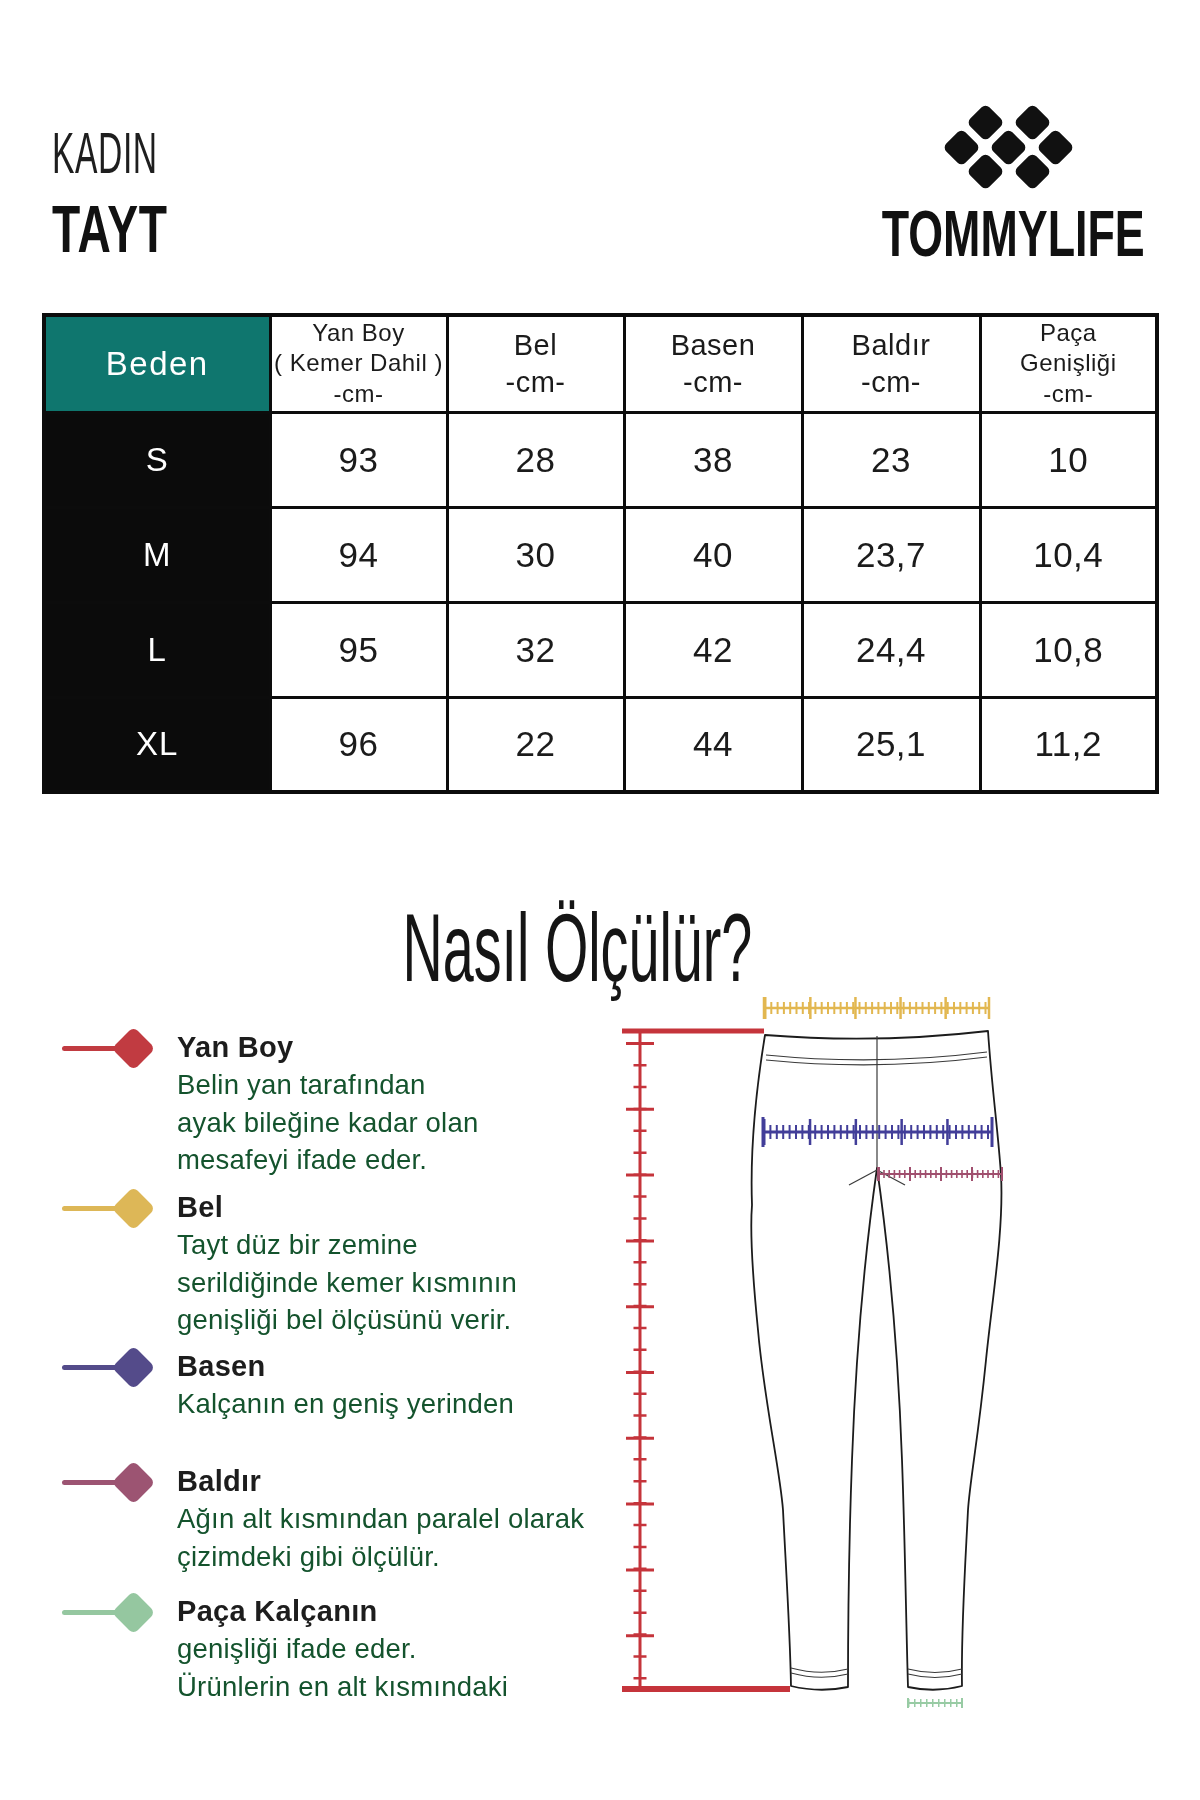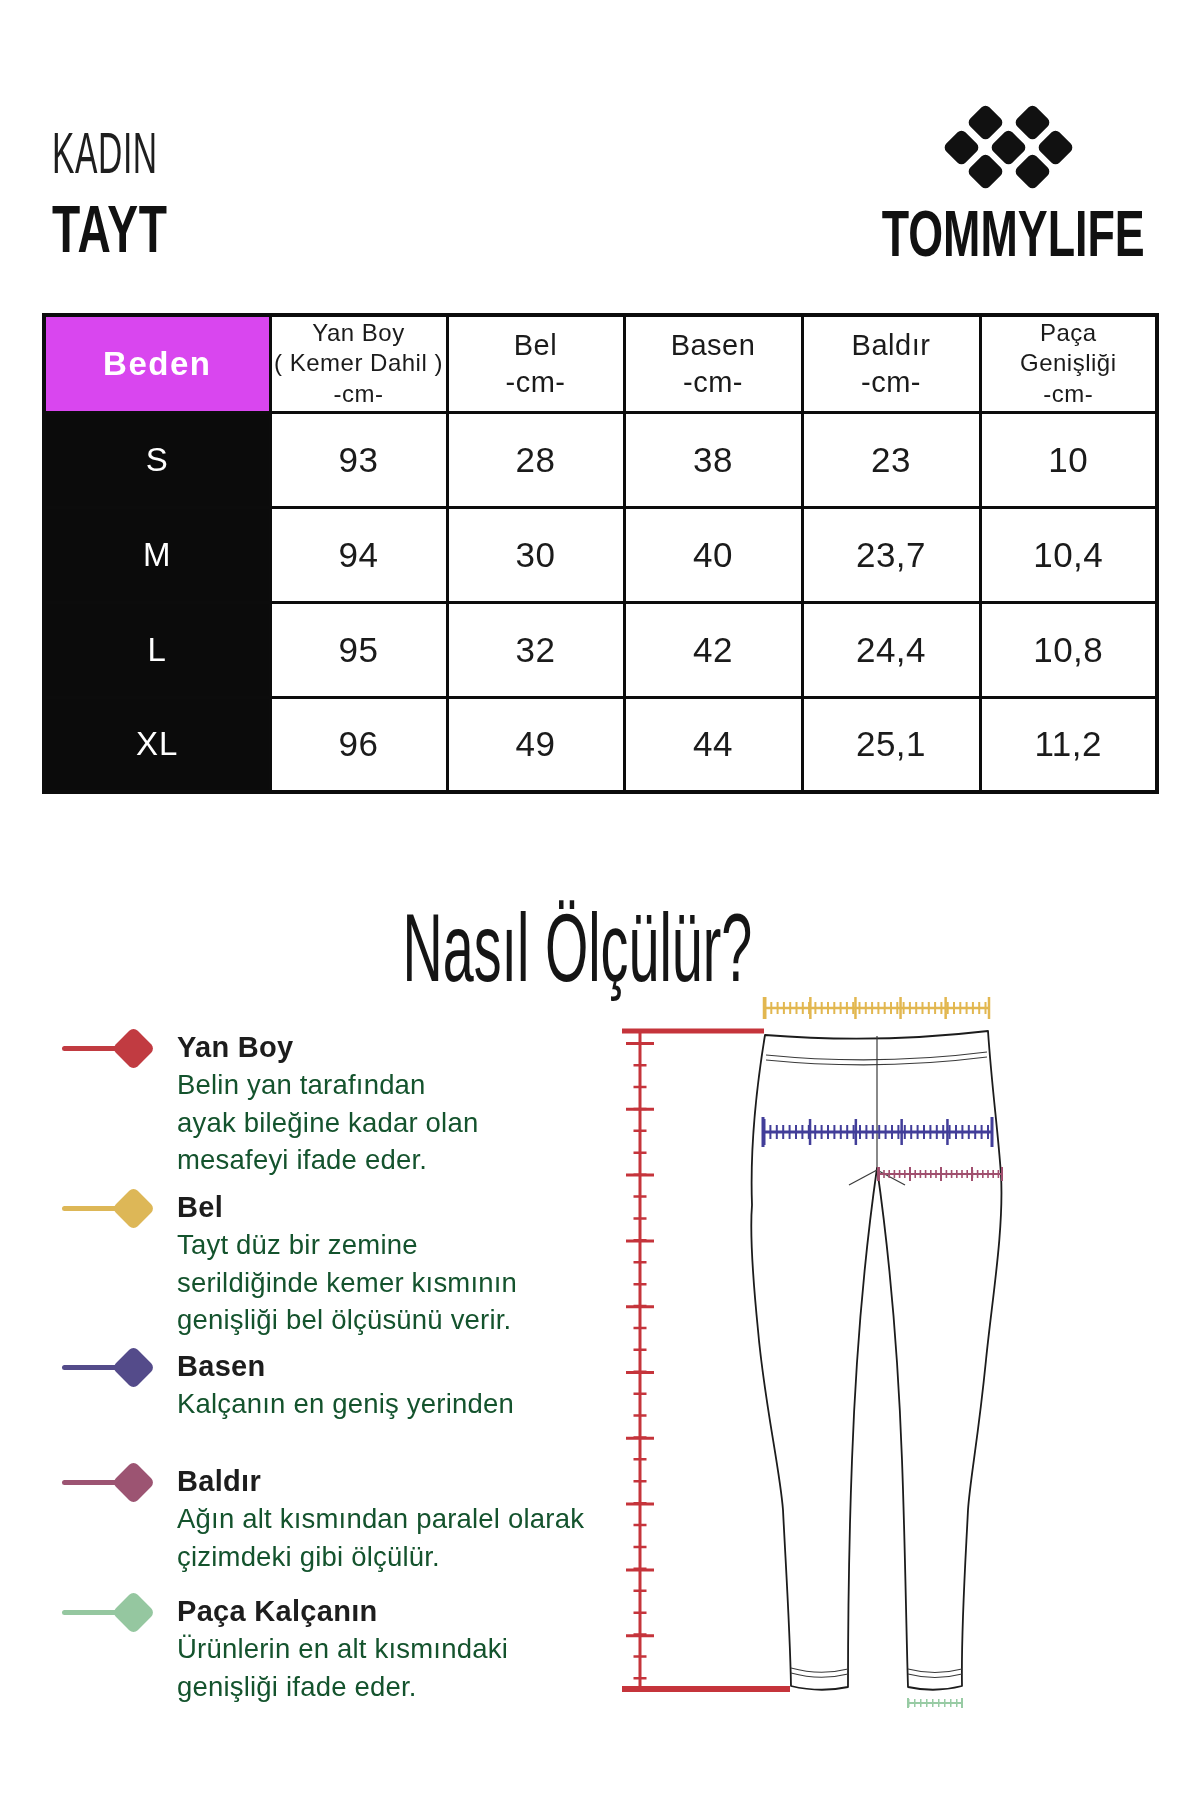--- a/index.html
+++ b/index.html
@@ -34,21 +34,21 @@
   table.size-table{
     position:absolute;left:42px;top:313px;width:1113px;
     border-collapse:collapse;table-layout:fixed;
     border:4px solid #0c0c0c;
   }
   table.size-table th,table.size-table td{
     border:3px solid #0c0c0c;text-align:center;vertical-align:middle;padding:0;
   }
   tr.hrow{height:97px;}
   tr.drow{height:95px;}
-  th.dark{background:#d946ef;color:#ffffff;font-weight:bold;}
+  th.dark{background:#0f766e;color:#ffffff;font-weight:normal;}
   th.size-head{font-size:33px;letter-spacing:1.5px;}
   td.size-cell{background:#0b0b0b;color:#ffffff;font-size:33px;letter-spacing:1px;}
   th.mcol{background:#fff;color:#1b1b1b;font-weight:normal;font-size:29px;}
   th.mcol span{display:block;line-height:1.28;letter-spacing:.5px;}
   th.mcol.h3{font-size:24px;}
   td.val{font-size:35px;letter-spacing:.5px;color:#1b1b1b;background:#fff;}
 
   
   .howto-title-wrap{left:0;top:898px;width:1155px;text-align:center;}
   .howto-title{
@@ -145,21 +145,21 @@
     <td class="size-cell">L</td>
     <td class="val">95</td>
     <td class="val">32</td>
     <td class="val">42</td>
     <td class="val">24,4</td>
     <td class="val">10,8</td>
   </tr>
   <tr class="drow">
     <td class="size-cell">XL</td>
     <td class="val">96</td>
-    <td class="val">49</td>
+    <td class="val">22</td>
     <td class="val">44</td>
     <td class="val">25,1</td>
     <td class="val">11,2</td>
   </tr>
 </tbody>
   </table>
 
 <div class="abs howto-title-wrap">
   <span class="howto-title">Nasıl Ölçülür?</span>
 </div>
@@ -203,22 +203,22 @@
     <div class="legend-desc">Ağın alt kısmından paralel olarak</div>
     <div class="legend-desc">çizimdeki gibi ölçülür.</div>
   </div>
 </div>
 
 <div class="legend-item" style="top:1592px">
   <span class="legend-line" style="top: 18px; background: rgb(149, 199, 160);"></span>
   <span class="legend-diamond" style="top: 5px; background: rgb(149, 199, 160);"></span>
   <div class="legend-text">
     <div class="legend-title">Paça Kalçanın</div>
+    <div class="legend-desc">genişliği ifade eder.</div>
     <div class="legend-desc">Ürünlerin en alt kısmındaki</div>
-    <div class="legend-desc">genişliği ifade eder.</div>
   </div>
 </div>
 
 <svg class="diagram" width="480" height="745" viewBox="560 985 480 745">
 
   <g fill="#ffffff" stroke-width="1.8" stroke-linejoin="round" stroke="#1c1c1c">
     <path d="M 765 1035
              Q 877 1044 988 1031
              C 992 1090 998 1130 1001 1175
              C 1004 1230 992 1300 986 1360

